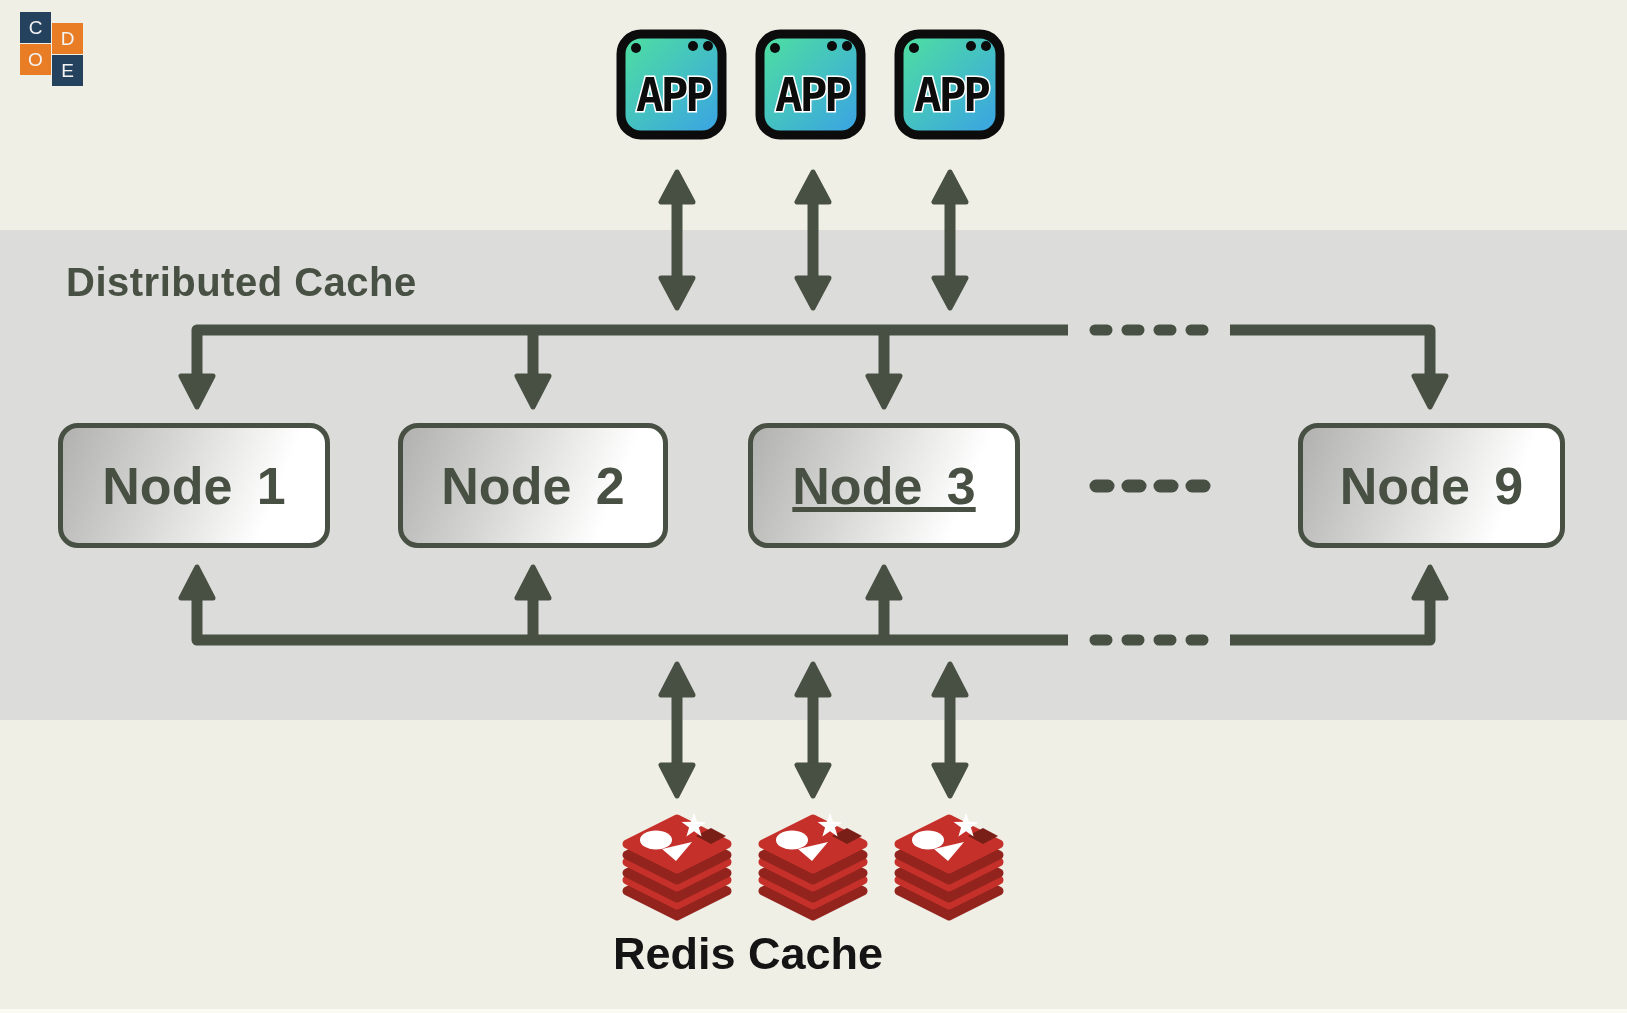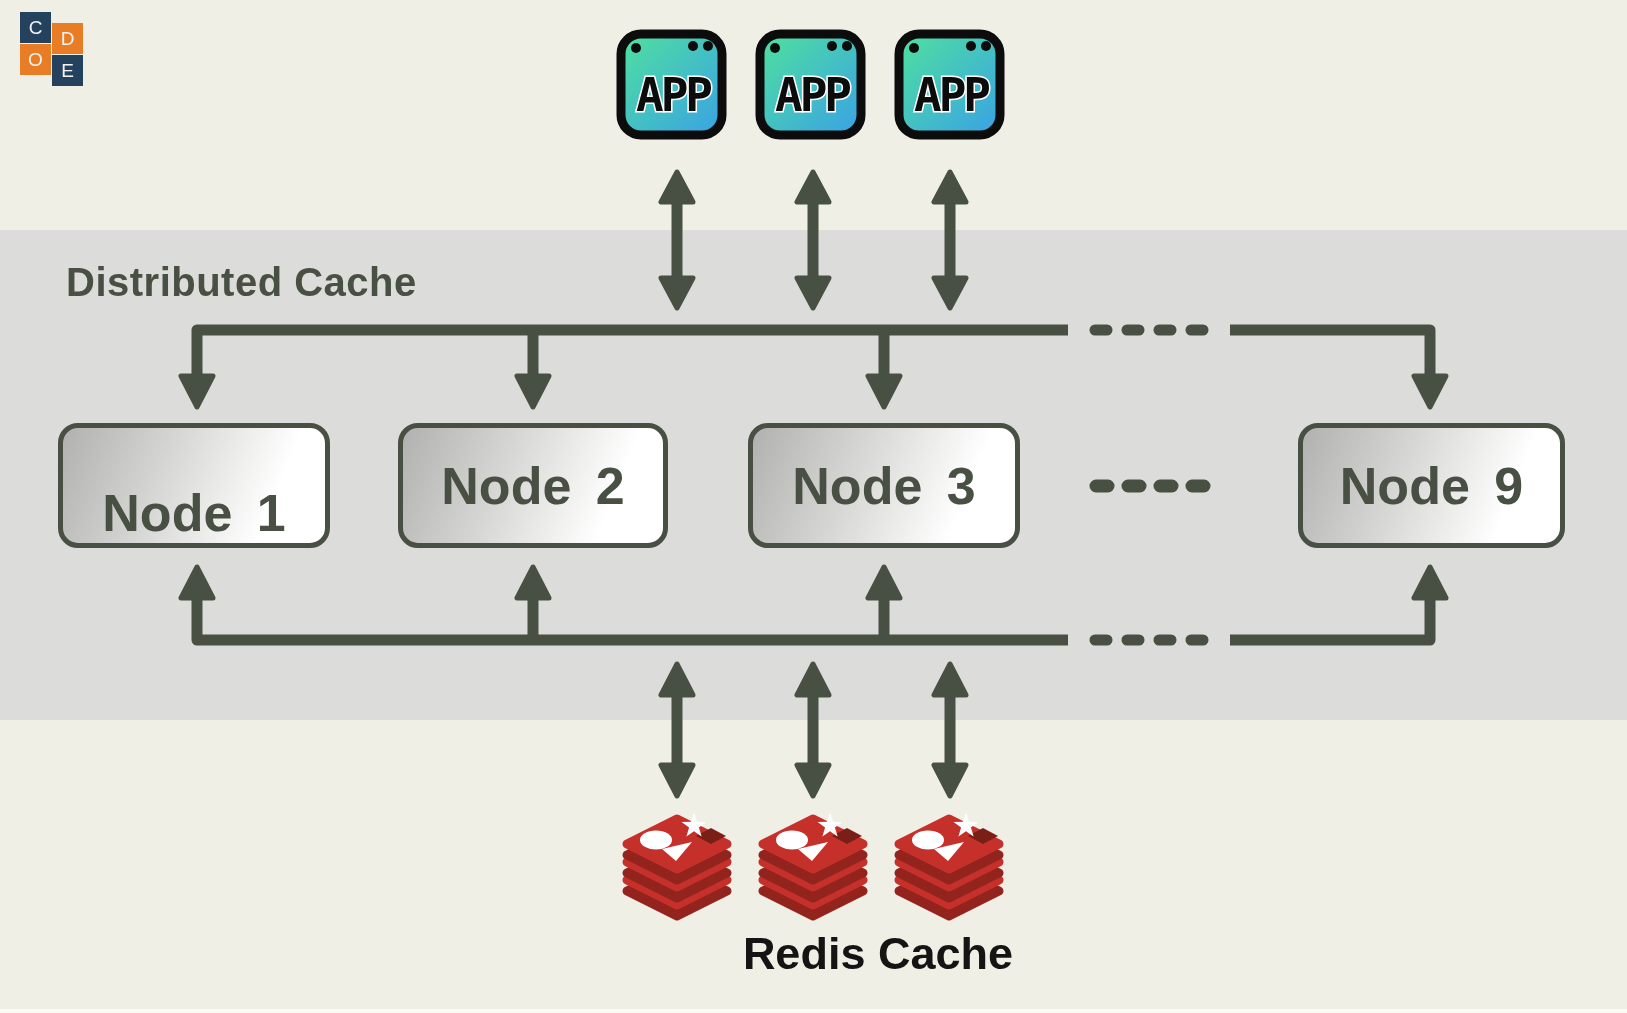--- a/index.html
+++ b/index.html
@@ -46,36 +46,36 @@
   .app1 { left:615px; } .app2 { left:754px; } .app3 { left:893px; }
 
   
   .node {
     position:absolute; top:423px; height:125px; box-sizing:border-box;
     border:5px solid #475042; border-radius:20px;
     background:linear-gradient(112deg, #b1b1af 0%, #d8d8d6 40%, #ffffff 78%);
     display:flex; align-items:center; justify-content:center;
     color:#475042; font-size:52px; font-weight:700; word-spacing:10px;
   }
-  .node1 { left:58px;   width:272px;align-items:flex-end; }
+  .node1 { left:58px;   width:272px; }
   .node2 { left:398px;  width:270px;justify-content:center; }
-  .node3 { left:748px;  width:272px; }
+  .node3 { left:748px;  width:272px;text-decoration:underline; }
   .node4 { left:1298px; width:267px; }
 
   
   .redis { position:absolute; top:803px; width:130px; height:120px; }
   .redis svg { width:130px; height:120px; display:block; }
   .redis1 { left:612px; } .redis2 { left:748px; } .redis3 { left:884px; }
   .r-red  { fill:#c6302b; stroke:#c6302b; stroke-width:9; stroke-linejoin:round; }
   .r-dark { fill:#93241d; stroke:#93241d; stroke-width:9; stroke-linejoin:round; }
   .r-white { fill:#ffffff; }
   .r-hole { fill:#7a1f17; }
 
   .redis-caption {
-    position:absolute; left:613px; top:928px; width:400px; text-align:right;
+    position:absolute; left:613px; top:928px; width:400px; text-align:left;
     font-size:45px; font-weight:700; color:#141414;
   }
 
   .bottom-strip { position:absolute; left:0; bottom:0; width:1627px; height:4px; background:#fafaf3; }
 </style>
 </head>
 <body>
 
 <div class="stage">
 

